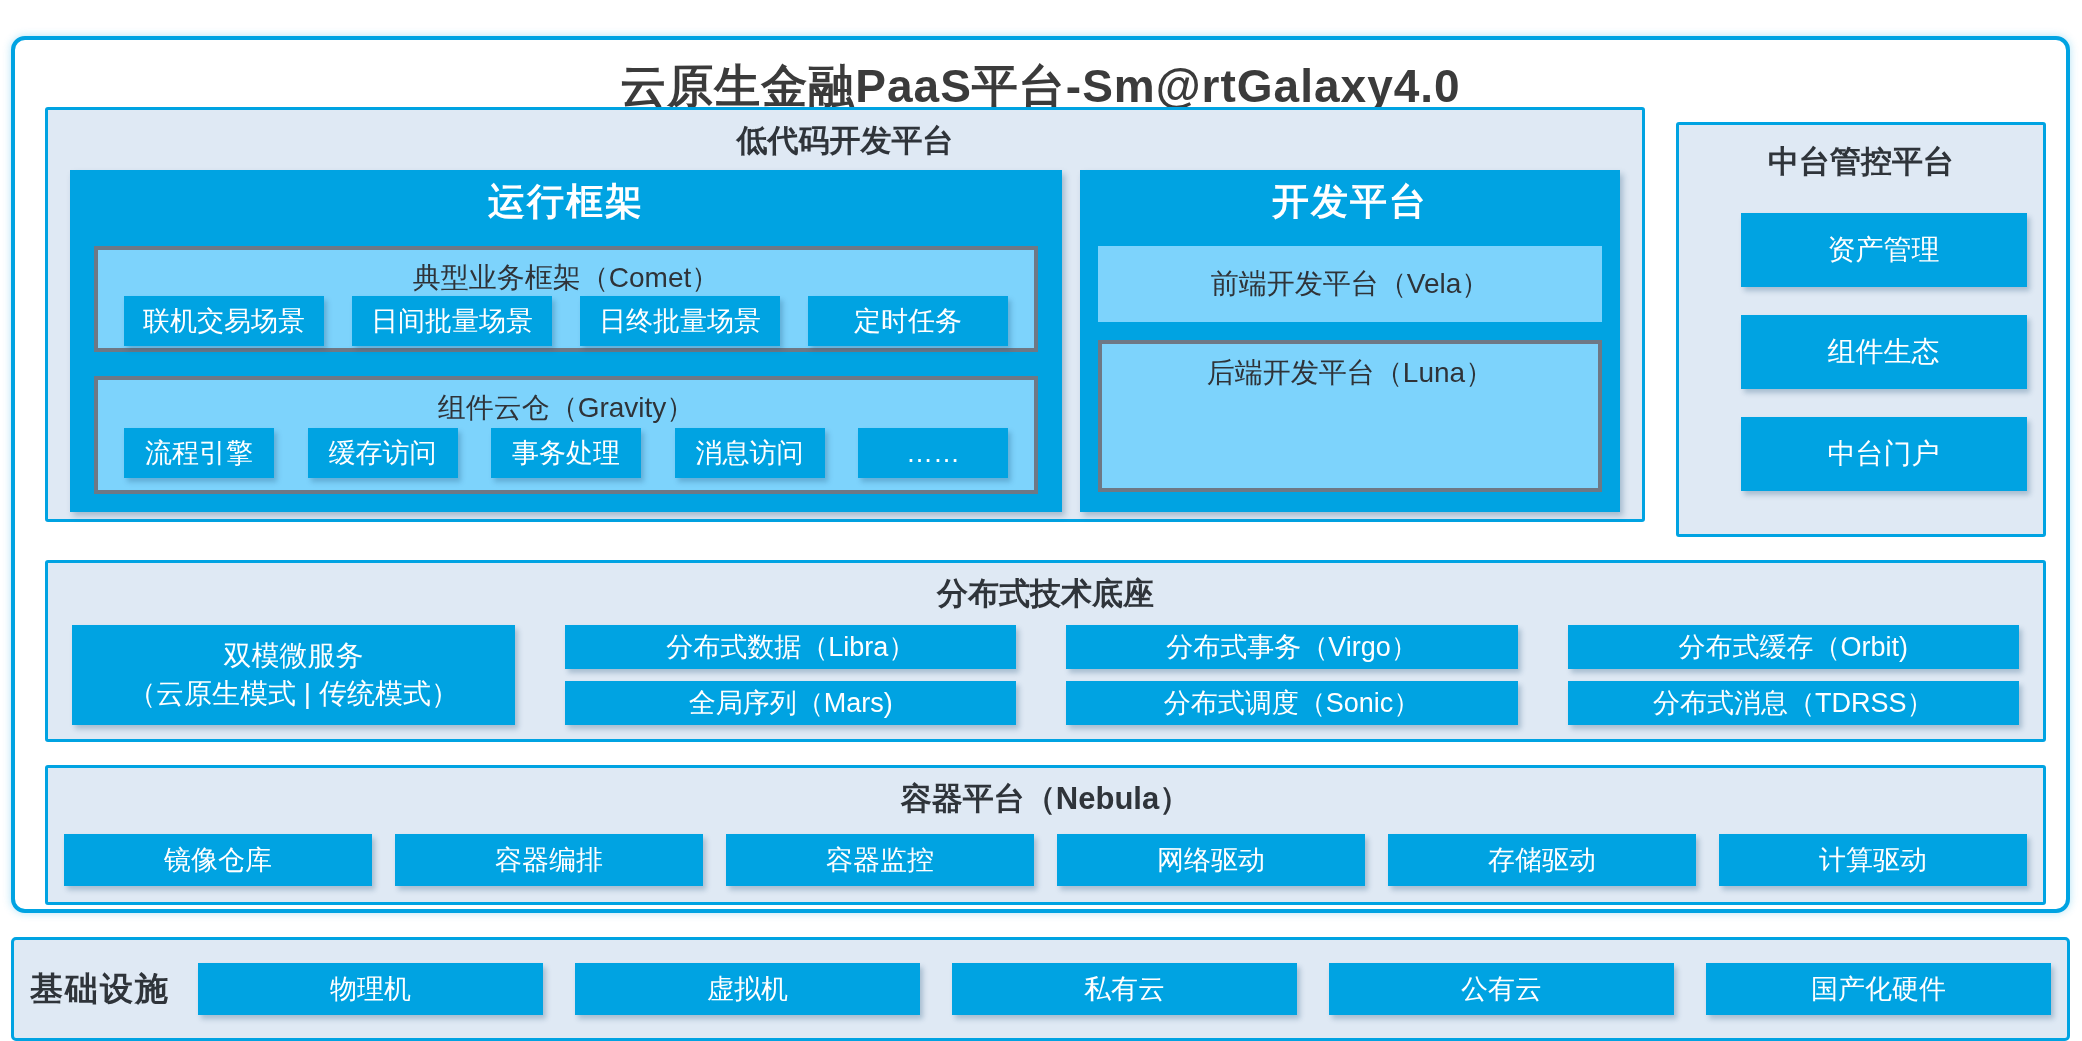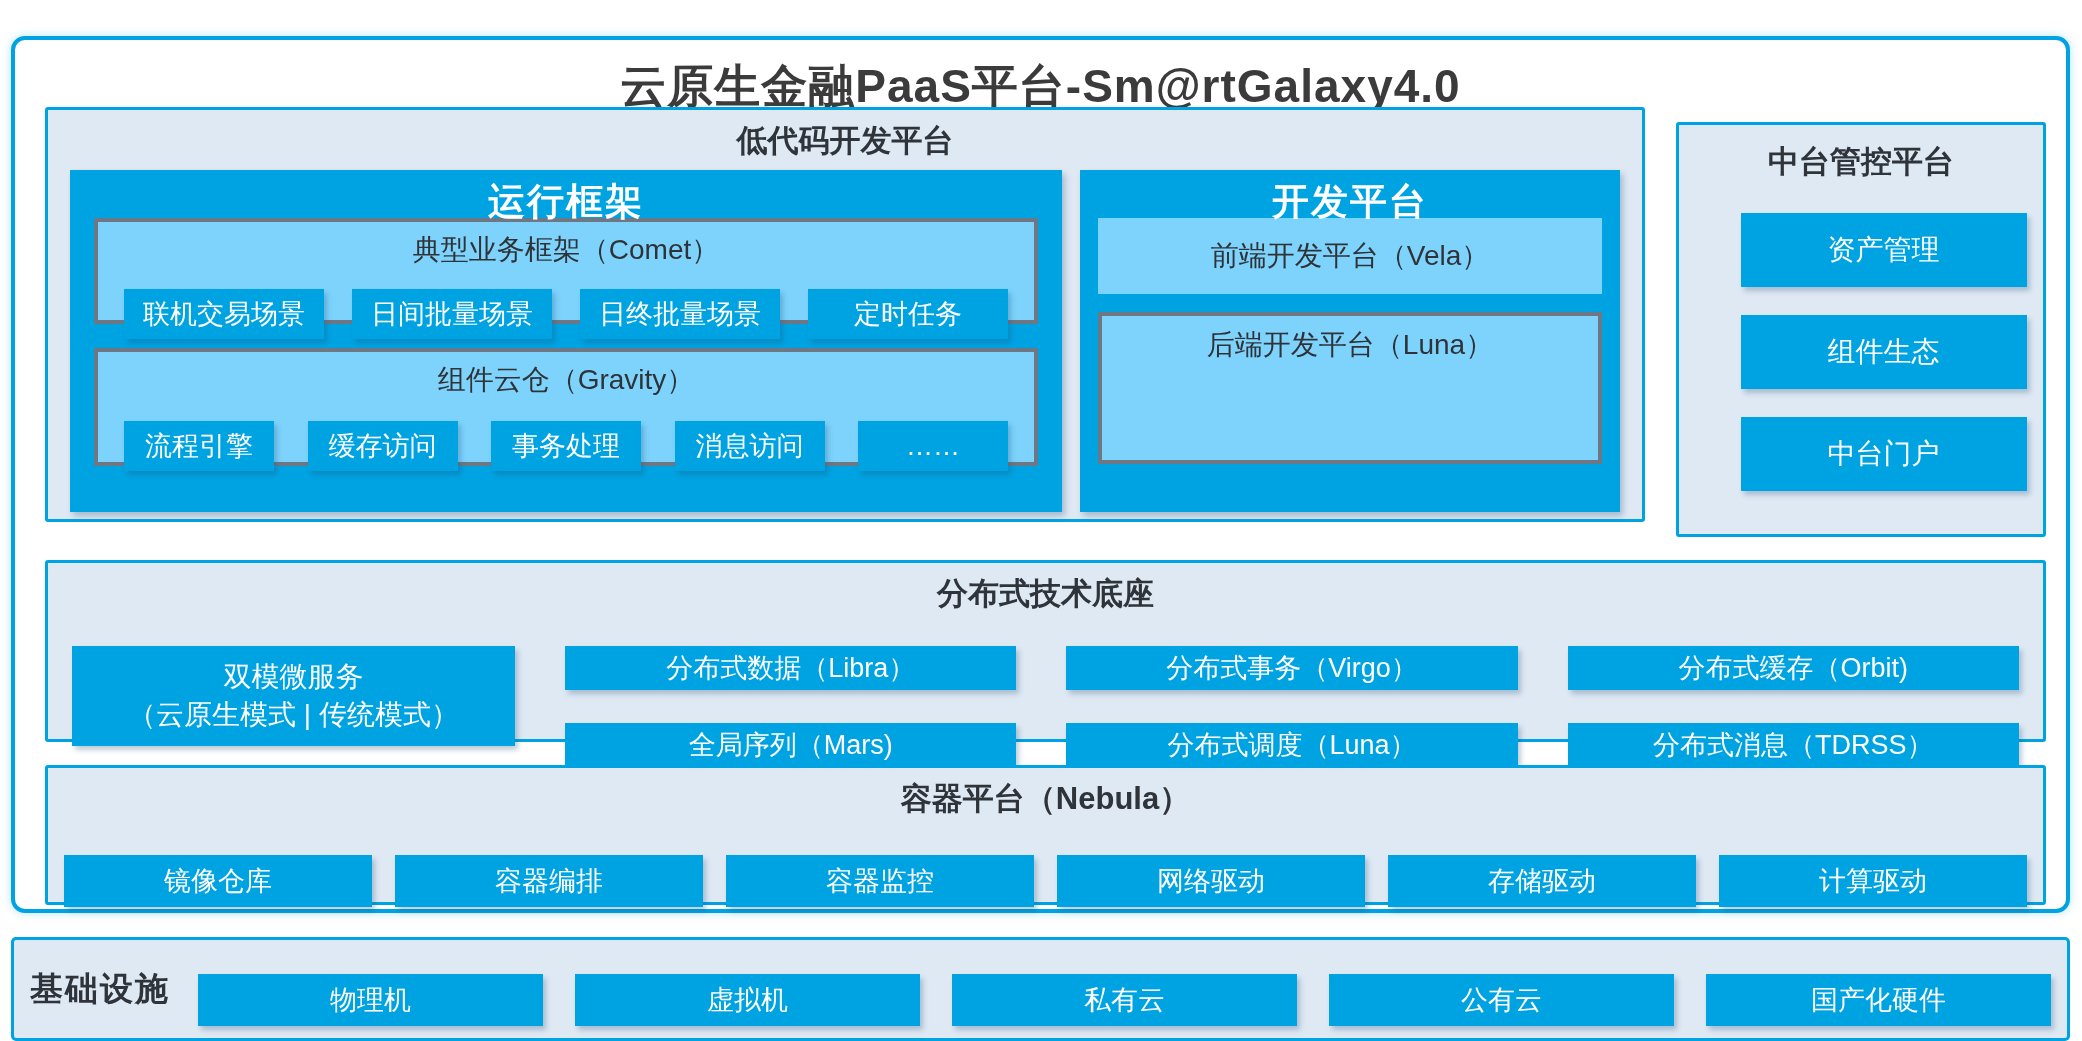--- a/index.html
+++ b/index.html
@@ -36,36 +36,35 @@
   }
   
   .panel-lowcode{left:30px;top:67px;width:1600px;height:415px;}
   .lowcode-body{display:flex;gap:18px;margin:8px 22px 0;height:342px;}
   .bluepanel{
     background:var(--accent);height:100%;
     box-shadow:3px 4px 6px rgba(30,80,120,.30);
   }
   .bluepanel-title{
     color:#fff;font-weight:bold;font-size:37px;text-align:center;
-    height:48px;line-height:64px;letter-spacing:2px;
+    height:76px;line-height:64px;letter-spacing:2px;
   }
   .bp-runtime{width:992px;flex:none;}
   .bp-dev{flex:1;}
   .whitebox{
     background:#7dd3fc;margin:0 24px;
   }
   .whitebox.gray{border:4px solid var(--gray-border);}
   .whitebox-title{
     text-align:center;font-size:28px;color:#2f3338;
     padding-top:9px;height:44px;
   }
   .chip{
     background:var(--accent);color:#ffffff;text-align:center;
     box-shadow:3px 4px 5px rgba(30,80,120,.28);
-    margin-top:21px;
   }
   .chip-row{display:flex;justify-content:space-between;align-items:center;}
   .box-comet{height:106px;}
   .box-comet .chip-row{margin:2px 26px 0;}
   .box-comet .chip{width:200px;height:50px;line-height:50px;font-size:27px;}
   .box-gravity{height:118px;margin-top:24px;}
   .box-gravity .chip-row{margin:4px 26px 0;}
   .box-gravity .chip{width:150px;height:50px;line-height:50px;font-size:27px;}
   .box-vela{height:76px;margin:0 18px;line-height:76px;text-align:center;font-size:28px;color:#2f3338;}
   .box-luna{height:152px;margin:18px 18px 0;}
@@ -163,21 +162,21 @@
       <div class="chip dual-box">
         <span>双模微服务</span>
         <span>（云原生模式 | 传统模式）</span>
       </div>
       <div class="dist-col">
         <div class="chip">分布式数据（Libra）</div>
         <div class="chip">全局序列（Mars)</div>
       </div>
       <div class="dist-col">
         <div class="chip">分布式事务（Virgo）</div>
-        <div class="chip">分布式调度（Luna）</div>
+        <div class="chip">分布式调度（Sonic）</div>
       </div>
       <div class="dist-col">
         <div class="chip">分布式缓存（Orbit)</div>
         <div class="chip">分布式消息（TDRSS）</div>
       </div>
     </div>
   </div>
 
   <div class="panel panel-container">
     <div class="panel-header">容器平台（Nebula）</div>

